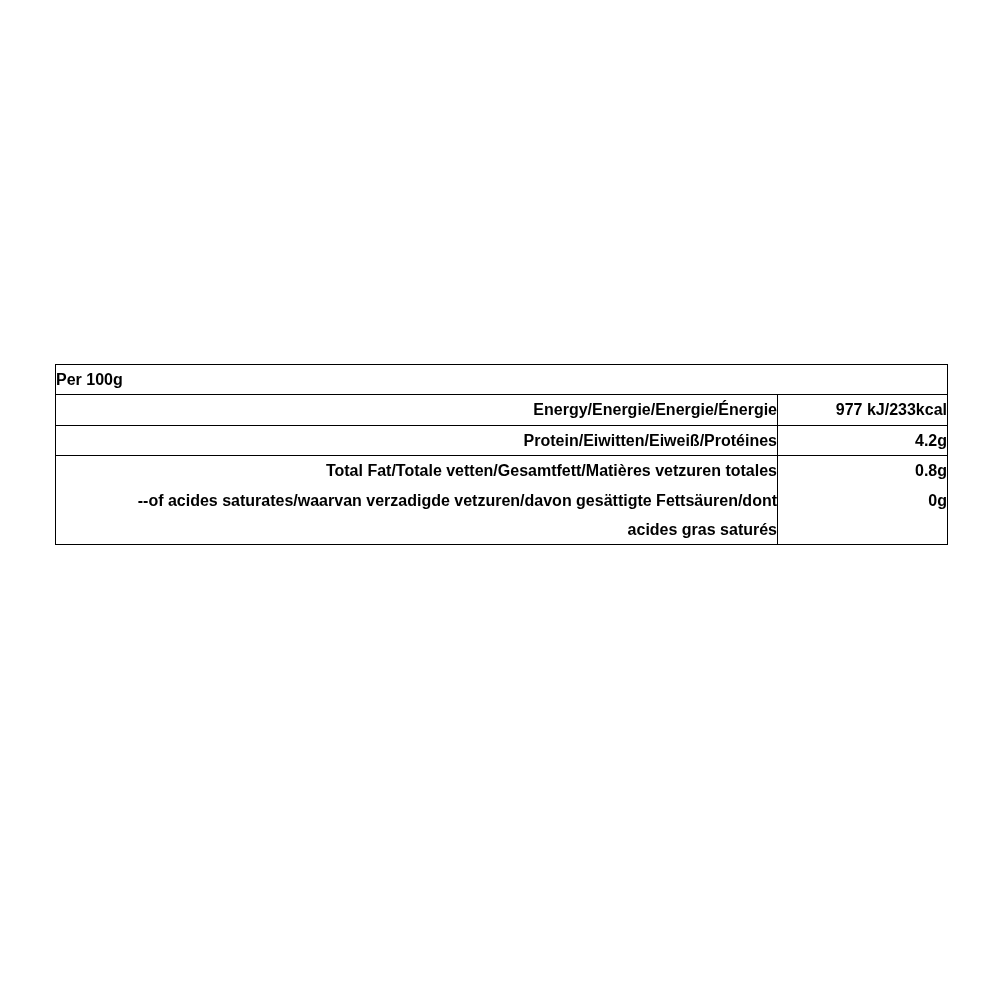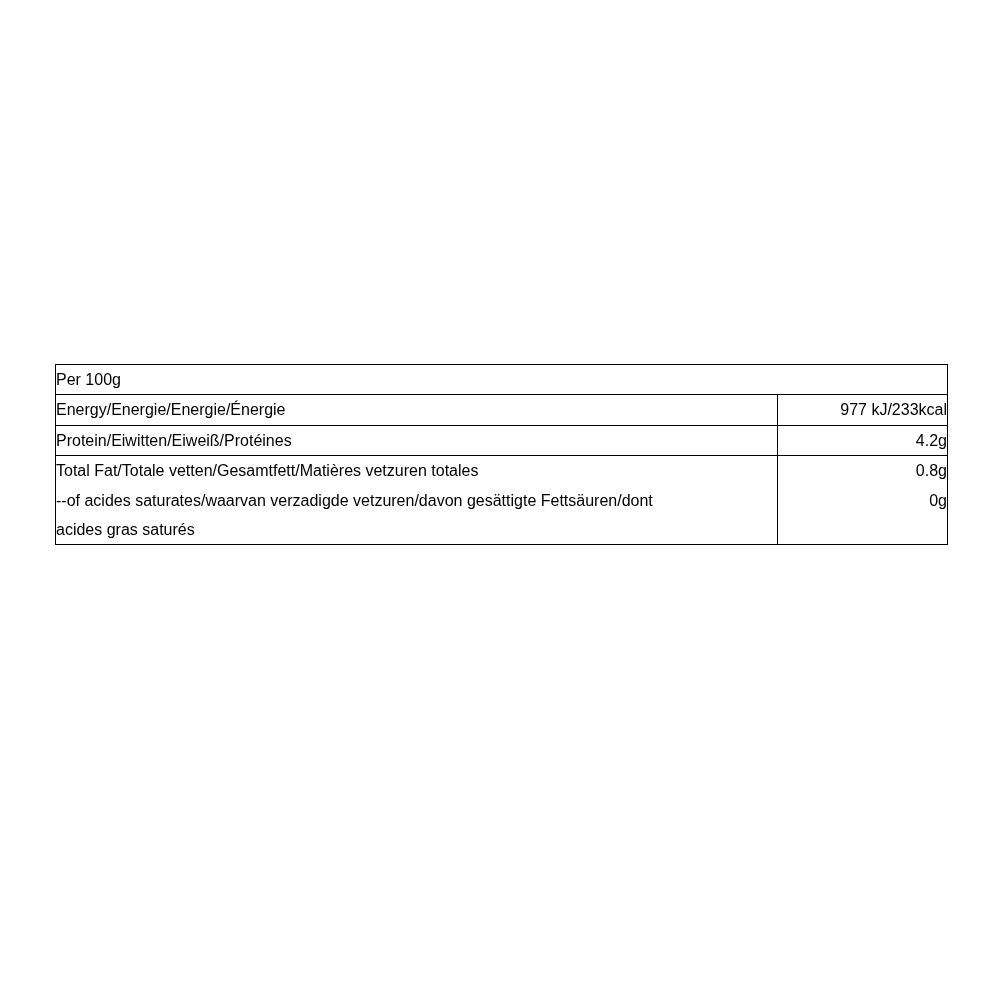--- a/index.html
+++ b/index.html
@@ -22,32 +22,32 @@
     top: 364px;
     width: 892px;
     border-collapse: collapse;
     table-layout: fixed;
   }
   .nutrition-table th,
   .nutrition-table td {
     border: 1px solid #000000;
     vertical-align: top;
     font-size: 16px;
-    font-weight: normal;
+    font-weight: bold;
     line-height: 29.4px;
     padding: 0;
     overflow: hidden;
   }
   .header-cell {
     font-weight: bold;
     text-align: left;
     padding-left: 7px;
   }
   .label-cell {
-    text-align: left;
+    text-align: right;
     padding-left: 7px;
     margin-left: 44px;
   }
   .value-cell {
     text-align: right;
   }
   .line {
     white-space: nowrap;
     height: 29.4px;
   }

